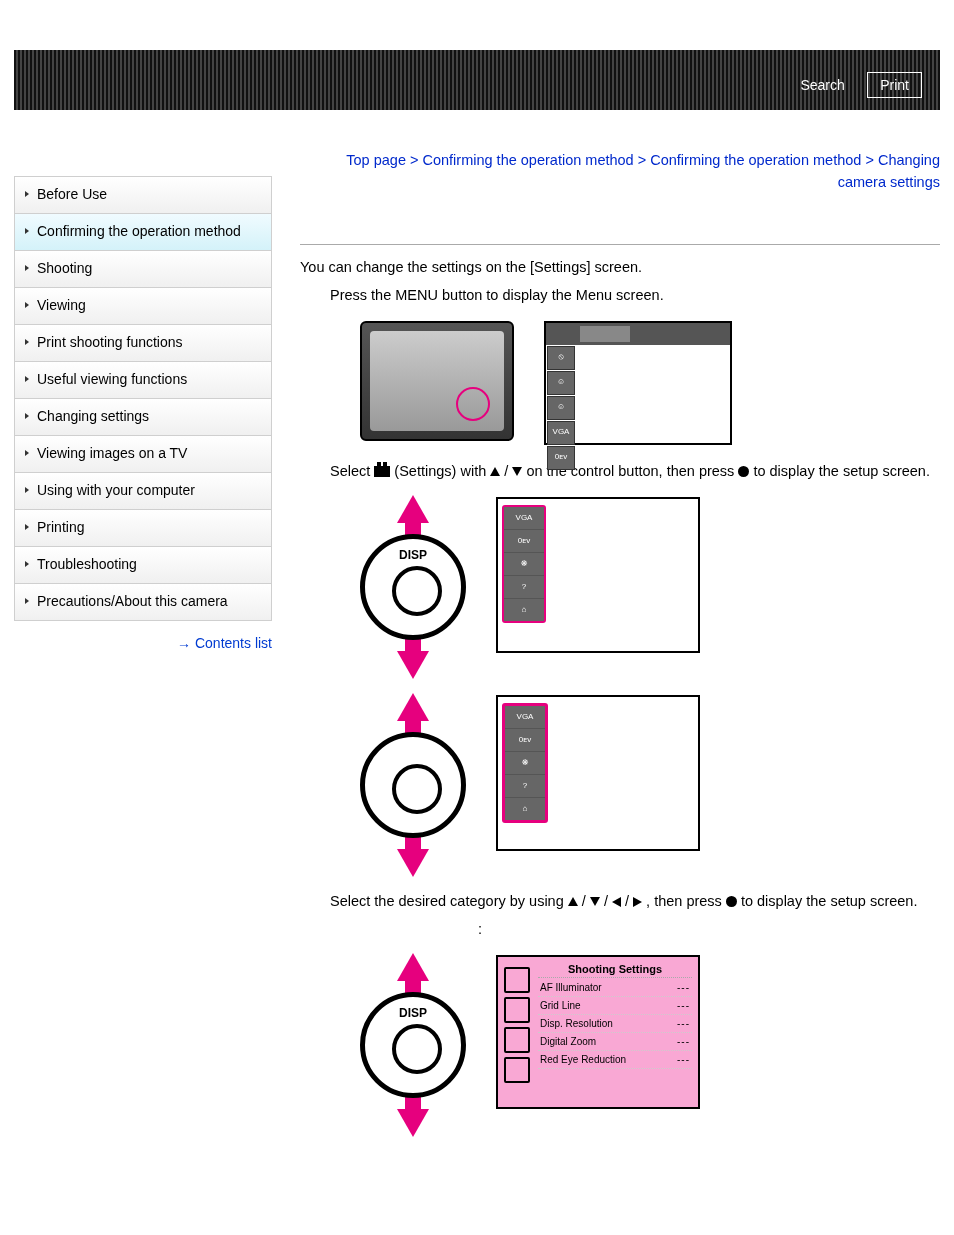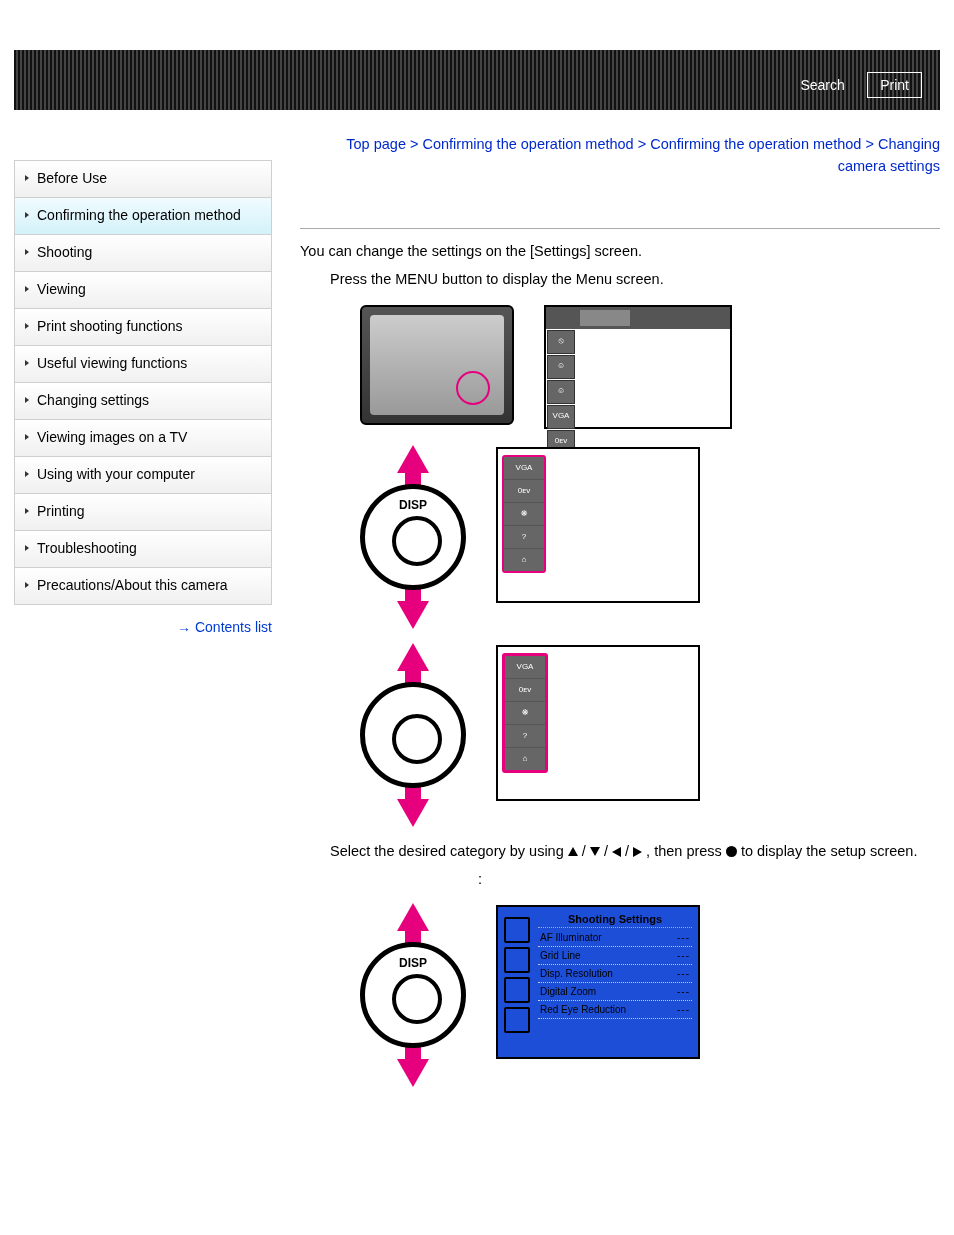--- a/index.html
+++ b/index.html
@@ -1,17 +1,17 @@
 <!DOCTYPE html>
 <html><head>
 <meta charset="utf-8">
 <style>
   html,body{margin:0;padding:0;background:#fff;font-family:Arial,Helvetica,sans-serif;color:#000}
   .page{width:954px;margin:0 auto;position:relative;min-height:1235px}
-  .topband{height:60px;background:repeating-linear-gradient(90deg,#111 0 2px,#444 2px 4px);margin:50px 14px 0 14px;position:relative}
+  .topband{height:60px;background:repeating-linear-gradient(90deg,#111 0 2px,#444 2px 4px);margin:50px 14px 16px 14px;position:relative}
   .topbuttons{position:absolute;right:18px;top:22px}
   .tbtn{display:inline-block;color:#fff;font-size:14px;padding:4px 12px;margin-left:6px;cursor:pointer}
   .tbtn.boxed{border:1px solid #fff}
   .layout{display:flex;padding:0 14px}
   .sidebar{width:258px;flex:0 0 258px;margin-top:50px}
   .navitem{border:1px solid #cfcfcf;border-top:none;background:linear-gradient(#fff,#f0f0f0);padding:9px 10px 11px 22px;font-size:14px;position:relative;cursor:pointer}
   .navitem:first-child{border-top:1px solid #cfcfcf}
   .navitem.active{background:linear-gradient(#f0fbff,#d4f2f9);}
   .navitem::before{content:"";position:absolute;left:10px;top:14px;border-left:4px solid #333;border-top:3px solid transparent;border-bottom:3px solid transparent}
   .contents-link{text-align:right;margin-top:14px;font-size:14px;color:#003bd1}
@@ -42,21 +42,21 @@
   .arrowUD::before{top:-2px;border-bottom:28px solid #e6007e}
   .arrowUD::after{bottom:-2px;border-top:28px solid #e6007e}
   .arrowUD .bar{position:absolute;left:50%;top:18px;bottom:18px;width:16px;transform:translateX(-50%);background:#e6007e}
   .ctrlwrap{position:relative;width:106px;height:180px}
   .ctrlwrap .control{position:absolute;top:37px;left:0}
   .ctrlwrap .arrowUD{position:absolute;left:35px;top:0}
   .menu2{width:200px;height:152px;background:#fff;position:relative}
   .menu2 .stack{position:absolute;left:4px;top:6px;width:40px;border:2px solid #e6007e;border-radius:3px}
   .menu2 .stack div{height:22px;border-bottom:1px solid #555;background:#666;color:#fff;font-size:8px;text-align:center;line-height:22px}
   .menu2 .stack div:last-child{border-bottom:none}
-  .settings{width:200px;height:150px;background:#1d4ed8;display:flex}
+  .settings{width:200px;height:150px;background:#f9a8d4;display:flex}
   .settings .icons{width:28px;border-right:0;margin:6px 0 6px 6px}
   .settings .icons div{width:22px;height:22px;border:2px solid #000;margin:4px 0;border-radius:2px}
   .settings .list{flex:1;font-size:10px;padding:4px 6px}
   .settings .title{text-align:center;font-weight:bold;font-size:11px;border-bottom:1px dotted #aaa;padding:2px 0;margin-bottom:1px}
   .settings .row{display:flex;justify-content:space-between;border-bottom:1px dotted #ccc;padding:3px 2px}
   .settings .row .dash{letter-spacing:1px}
   .tri{display:inline-block;width:0;height:0;vertical-align:middle}
   .tri.u{border-left:5px solid transparent;border-right:5px solid transparent;border-bottom:9px solid #000}
   .tri.d{border-left:5px solid transparent;border-right:5px solid transparent;border-top:9px solid #000}
   .tri.l{border-top:5px solid transparent;border-bottom:5px solid transparent;border-right:9px solid #000}
@@ -116,20 +116,23 @@
         <div class="side">
           <div>⦸</div>
               <div>☺</div>
               <div>☺</div>
               <div>VGA</div>
               <div>0ᴇᴠ</div>
         </div>
       </div>
     </div>
 
+    <div class="bodytext indent">
+      <span>Select </span><span class="tool"></span><span> (Settings) with </span><span class="tri u"></span><span> / </span><span class="tri d"></span><span> on the control button, then press </span><span class="dot"></span><span> to display the setup screen.</span>
+    </div>
 
     <div class="figrow">
       <div class="ctrlwrap">
         <div class="arrowUD">
               <div class="bar"></div>
             </div>
         <div class="control">
               <div class="ring"></div>
               <div class="disp">DISP</div>
               <div class="inner"></div>

